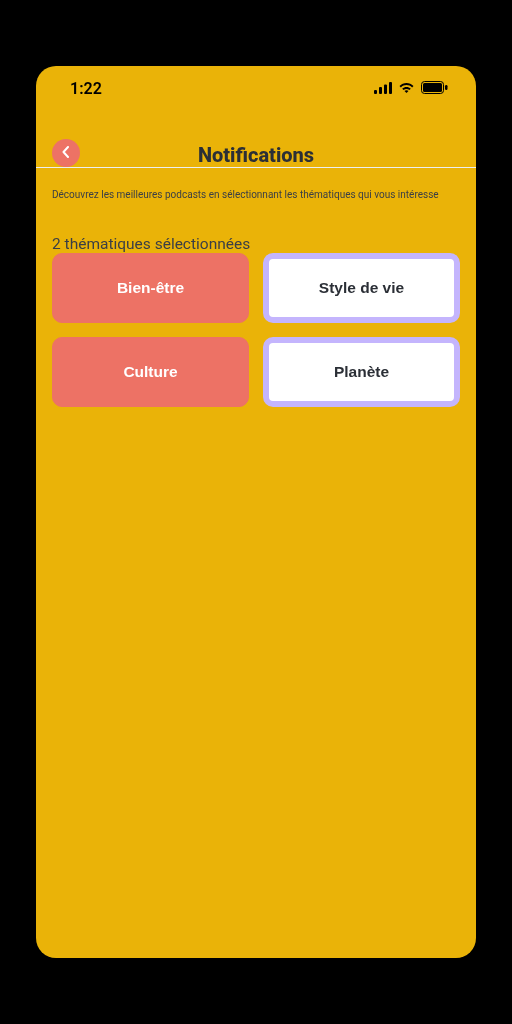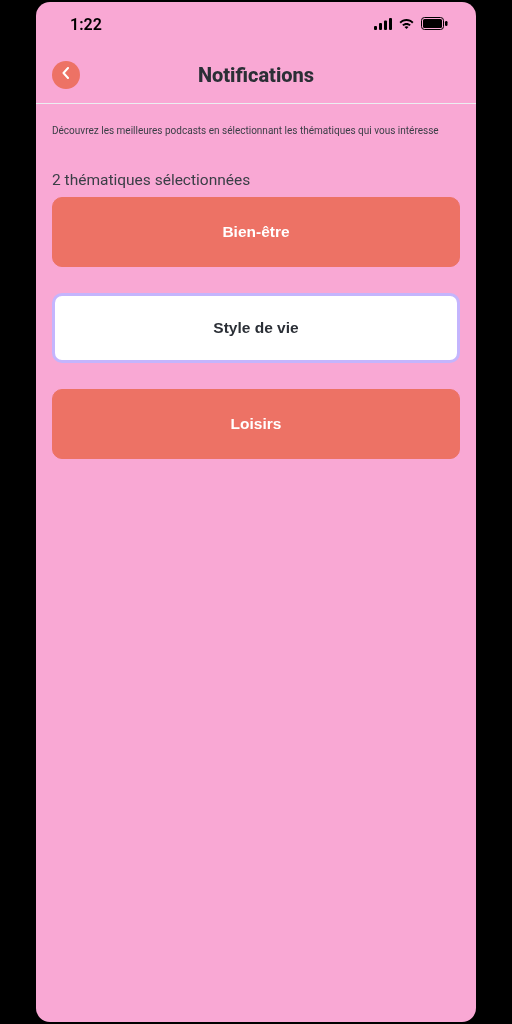--- a/index.html
+++ b/index.html
@@ -7,23 +7,23 @@
     background: #000;
     width: 512px;
     height: 1024px;
     display: flex;
     align-items: center;
     justify-content: center;
     font-family: -apple-system, BlinkMacSystemFont, "Segoe UI", Roboto, Arial, sans-serif;
   }
   .phone {
     width: 440px;
-    height: 1020px;
-    background: #f9a8d4;
-    border-radius: 14px;
+    height: 892px;
+    background: #eab308;
+    border-radius: 20px;
     overflow: hidden;
     position: relative;
   }
   .status-bar {
     height: 44px;
     display: flex;
     align-items: center;
     justify-content: space-between;
     padding: 0 28px 0 34px;
   }
@@ -33,21 +33,21 @@
     color: #000;
   }
   .status-icons {
     display: flex;
     align-items: center;
     gap: 6px;
   }
   .header {
     height: 58px;
     display: flex;
-    align-items: center;
+    align-items: flex-end;
     padding: 0 16px;
     border-bottom: 1px solid #eceff1;
     position: relative;
   }
   .back-btn {
     width: 28px;
     height: 28px;
     border-radius: 50%;
     background: #ED7265;
     display: flex;
@@ -71,31 +71,31 @@
   }
   .intro {
     font-size: 10px;
     line-height: 1.45;
     color: #3A3E46;
     margin-bottom: 32px;
   }
   .count {
     font-size: 15.5px;
     color: #3A3E46;
-    margin-bottom: 8px;
+    margin-bottom: 0;
   }
   .grid {
     display: grid;
-    grid-template-columns: 1fr;
-    gap: 26px;
+    grid-template-columns: 1fr 1fr;
+    gap: 14px;
   }
   .chip {
     height: 70px;
     border-radius: 10px;
-    border: 3px solid #c4b5fd;
+    border: 6px solid #c4b5fd;
     background: #fff;
     color: #2B2F36;
     font-weight: 800;
     font-size: 15.5px;
     display: flex;
     align-items: center;
     justify-content: center;
     cursor: pointer;
   }
   .chip.selected {
@@ -152,18 +152,21 @@
     <p class="intro">Découvrez les meilleures podcasts en sélectionnant les thématiques qui vous intéresse</p>
     <p class="count">2 thématiques sélectionnées</p>
     <div class="grid" id="topic-grid">
         <button class="chip selected">
           <span>Bien-être</span>
         </button>
         <button class="chip">
           <span>Style de vie</span>
         </button>
         <button class="chip selected">
-          <span>Loisirs</span>
+          <span>Culture</span>
+        </button>
+        <button class="chip">
+          <span>Planète</span>
         </button>
       </div>
   </div>
 
 </div>
 
 </body></html>

